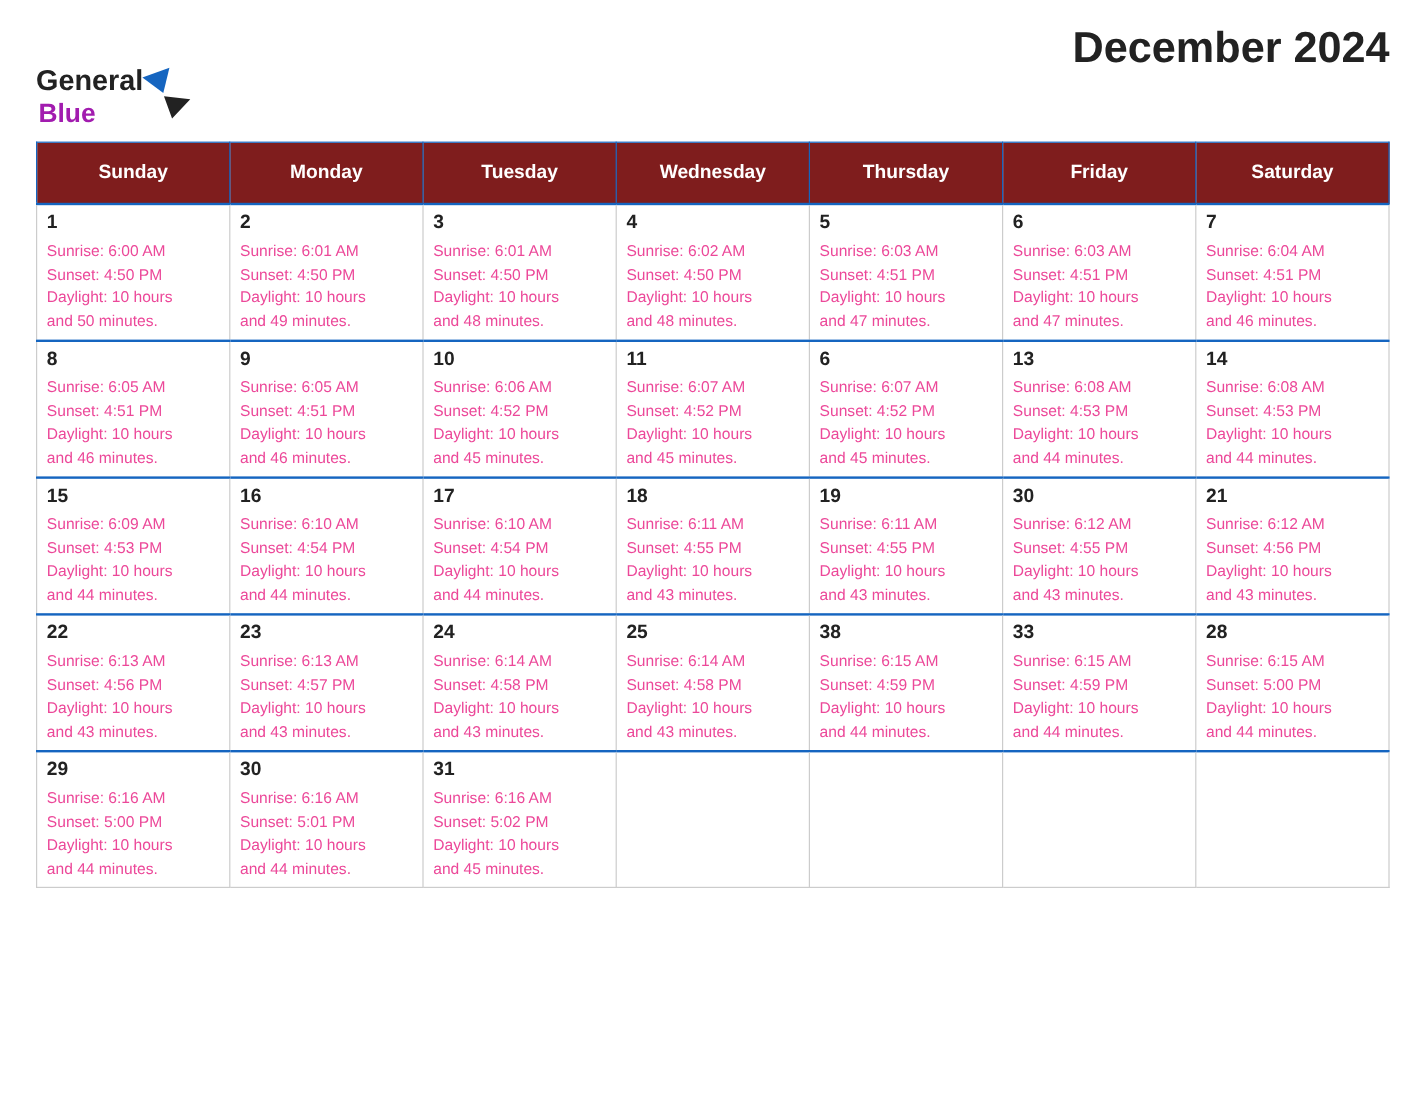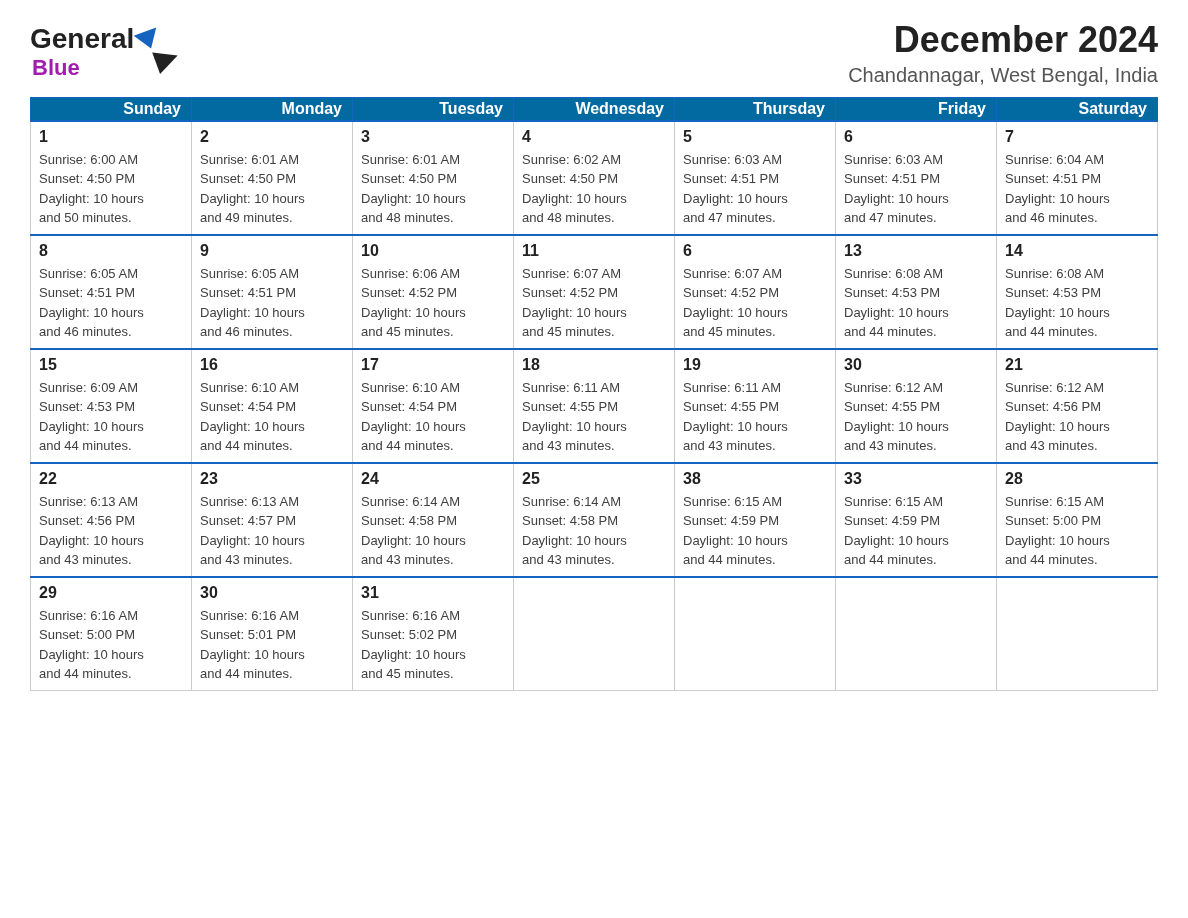--- a/index.html
+++ b/index.html
@@ -17,27 +17,28 @@
       justify-content: space-between;
       margin-bottom: 10px;
     }
     .logo-area {
       display: flex;
       flex-direction: column;
       align-items: flex-start;
       padding-top: 5px;
     }
     .logo-text {
-      font-size: 28px;
+      font-size: 24px;
       font-weight: bold;
       color: #222;
       line-height: 1;
       display: flex;
       align-items: center;
       gap: 0;
+      margin-top: 31px;
     }
     .logo-general { color: #222; }
     .logo-triangle {
       width: 0;
       height: 0;
       border-left: 12px solid transparent;
       border-right: 12px solid transparent;
       border-top: 18px solid #1565c0;
       display: inline-block;
       margin-left: 2px;
@@ -64,45 +65,45 @@
       font-size: 20px;
       color: #555;
       margin-top: 4px;
     }
     .calendar-table {
       width: 100%;
       border-collapse: collapse;
       margin-top: 10px;
     }
     .calendar-table th {
-      background-color: #0369a1;
+      background-color: #7f1d1d;
       color: #fff;
       font-size: 16px;
       font-weight: bold;
-      padding: 2px 10px;
-      text-align: right;
+      padding: 16px 10px;
+      text-align: center;
       border: 1px solid #1565c0;
     }
     .calendar-table td {
       vertical-align: top;
       border: 1px solid #ccc;
       padding: 6px 8px;
       width: calc(100% / 7);
       min-height: 100px;
     }
     .day-number {
       font-size: 16px;
       font-weight: bold;
       margin-bottom: 4px;
       display: block;
     }
     .day-info {
       font-size: 13px;
       line-height: 1.5;
-      color: #404040;
+      color: #ec4899;
     }
     .calendar-table tr.week-row td {
       border-top: 2px solid #1565c0;
     }
     .empty-cell {
       background: #fff;
     }
   </style>
 </head>
 <body>
@@ -110,21 +111,20 @@
 <div class="header-row">
   <div class="logo-area">
     <div class="logo-text">
       <span class="logo-general">General</span>
         <span class="logo-triangle">▶</span>
     </div>
     <div class="logo-sub">Blue</div>
   </div>
   <div class="title-area">
     <div class="month-title">December 2024</div>
-    <div class="location-subtitle">Chandannagar, West Bengal, India</div>
   </div>
 </div>
 
 <table class="calendar-table">
   <thead>
     <tr>
       <th>Sunday</th>
       <th>Monday</th>
       <th>Tuesday</th>
       <th>Wednesday</th>

